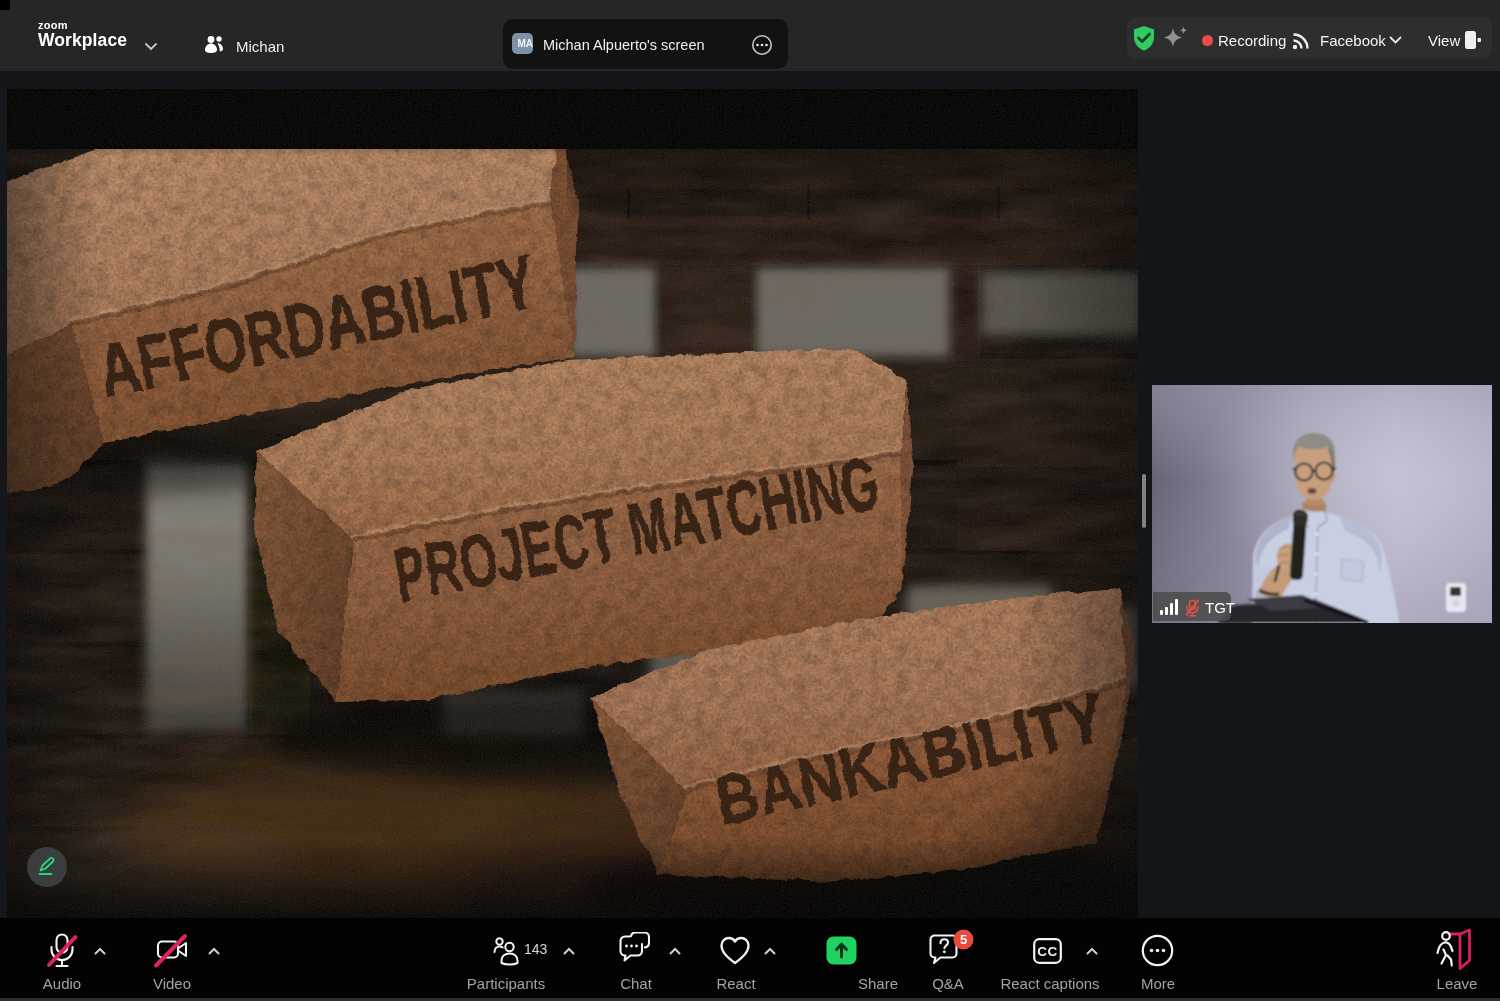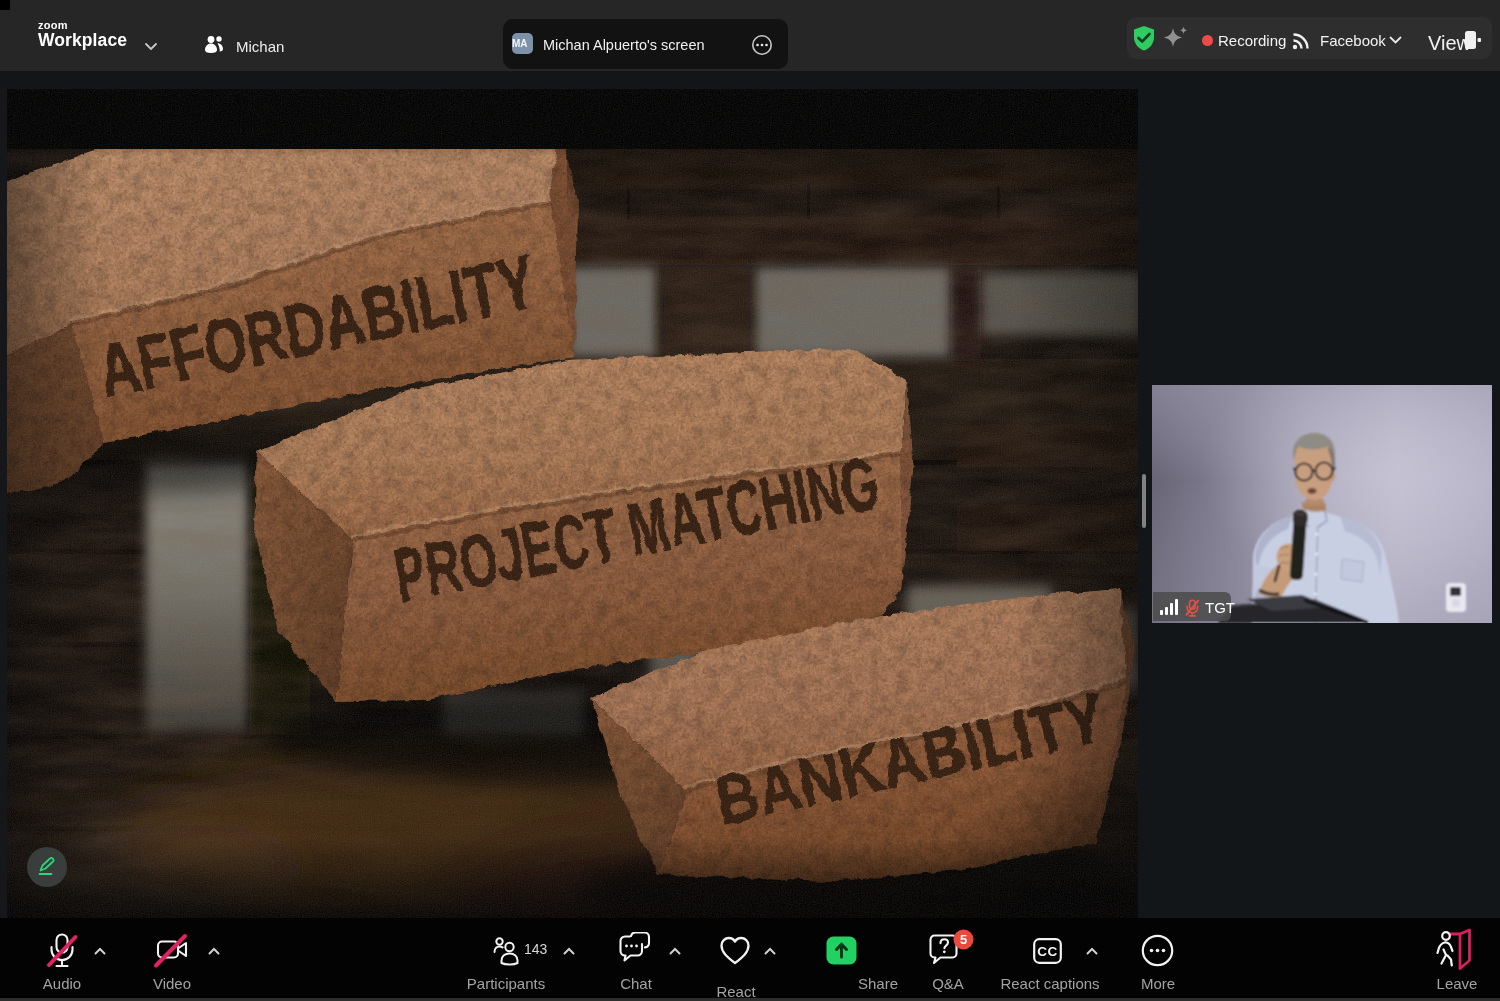--- a/index.html
+++ b/index.html
@@ -14,26 +14,26 @@
   #slide{left:7px;top:89px;width:1131px;height:829px;background:#000;}
   #toolbar{left:0;top:918px;width:1500px;height:83px;background:#030303;}
   #bottomline{left:0;top:998px;width:1500px;height:3px;background:#2e2e2e;}
   .tlabel{position:absolute;top:975px;color:#a3a3a3;font-size:15px;text-align:center;white-space:nowrap;transform:translateX(-50%);}
   #zoomlogo{left:38px;top:19px;color:#fff;}
   #zoomlogo .z1{font-size:11px;font-weight:bold;letter-spacing:.3px;line-height:12px;}
   #zoomlogo .z2{font-size:17.5px;font-weight:600;letter-spacing:.1px;line-height:19px;}
   #webinartxt{left:236px;top:38px;color:#ededed;font-size:15px;}
   #tab{left:503px;top:19px;width:285px;height:50px;background:#121212;border-radius:10px;}
   #ma{left:512px;top:33px;width:21px;height:21px;background:#7d92a8;border-radius:5px;
-      color:#f2f5f8;font-size:10px;font-weight:bold;text-align:left;line-height:21px;}
+      color:#f2f5f8;font-size:10px;font-weight:bold;text-align:right;line-height:21px;}
   #tabtitle{left:543px;top:37px;color:#f0f0f0;font-size:14.5px;}
   #ctrls{left:1127px;top:17px;width:365px;height:42px;background:#2e2e2e;border-radius:9px;}
   #rectxt{left:1218px;top:32px;color:#f2f2f2;font-size:15px;}
   #fbtxt{left:1320px;top:32px;color:#f2f2f2;font-size:15px;}
-  #viewtxt{left:1428px;top:32px;color:#f2f2f2;font-size:20px;}
+  #viewtxt{left:1428px;top:32px;color:#f2f2f2;font-size:15px;}
   #reddot{left:1202px;top:35px;width:11px;height:11px;border-radius:50%;background:#ef4a4a;}
 </style>
 </head>
 <body>
 <div id="topbar" class="abs"></div>
 <div id="corner" class="abs"></div>
 <div id="substrip" class="abs"></div>
 <div id="leftmargin" class="abs"></div>
 <div id="rightpanel" class="abs"></div>
 <div id="slide" class="abs">
@@ -372,21 +372,21 @@
   <path d="M2.5 7.5 L7 3 L11.5 7.5" fill="none" stroke="#d0d0d0" stroke-width="2" stroke-linecap="round"></path>
 </svg>
 <div class="tlabel" style="left:636px;">Chat</div>
 
 <svg class="abs" style="left:718px;top:935px" width="34" height="32" viewBox="0 0 34 32">
   <path d="M17 28 C9 22 3.5 17 3.5 10.5 3.5 6 7 3 10.8 3 c2.6 0 5 1.4 6.2 3.6 C18.2 4.4 20.6 3 23.2 3 27 3 30.5 6 30.5 10.5 30.5 17 25 22 17 28z" fill="none" stroke="#f2f2f2" stroke-width="2.3" stroke-linejoin="round"></path>
 </svg>
 <svg class="abs" style="left:763px;top:946px" width="14" height="10" viewBox="0 0 14 10">
   <path d="M2.5 7.5 L7 3 L11.5 7.5" fill="none" stroke="#d0d0d0" stroke-width="2" stroke-linecap="round"></path>
 </svg>
-<div class="tlabel" style="left:736px;margin-top:8px;">React</div>
+<div class="tlabel" style="left:736px;">React</div>
 
 <svg class="abs" style="left:826px;top:936px" width="31" height="29" viewBox="0 0 31 29">
   <rect x="0.5" y="0.5" width="30" height="28" rx="7" fill="#21d161"></rect>
   <path d="M15.5 21 V9 M10.5 13.5 L15.5 8.2 L20.5 13.5" fill="none" stroke="#06351c" stroke-width="3" stroke-linecap="round" stroke-linejoin="round"></path>
 </svg>
 <div class="tlabel" style="left:842px;margin-left:36px;">Share</div>
 
 <svg class="abs" style="left:929px;top:934px" width="32" height="33" viewBox="0 0 32 33">
   <path d="M5.5 1.5 h18 a4 4 0 0 1 4 4 v14 a4 4 0 0 1 -4 4 h-12 l-6.5 5.5 1.5-5.5 h-1 a4 4 0 0 1 -4-4 v-14 a4 4 0 0 1 4-4z" fill="none" stroke="#f2f2f2" stroke-width="2.1" stroke-linejoin="round"></path>
   <path d="M11.5 9.2 c0-2.5 1.6-4 3.8-4 2.1 0 3.7 1.4 3.7 3.4 0 3-3.6 3-3.6 5.6" fill="none" stroke="#f2f2f2" stroke-width="2.1" stroke-linecap="round"></path>

